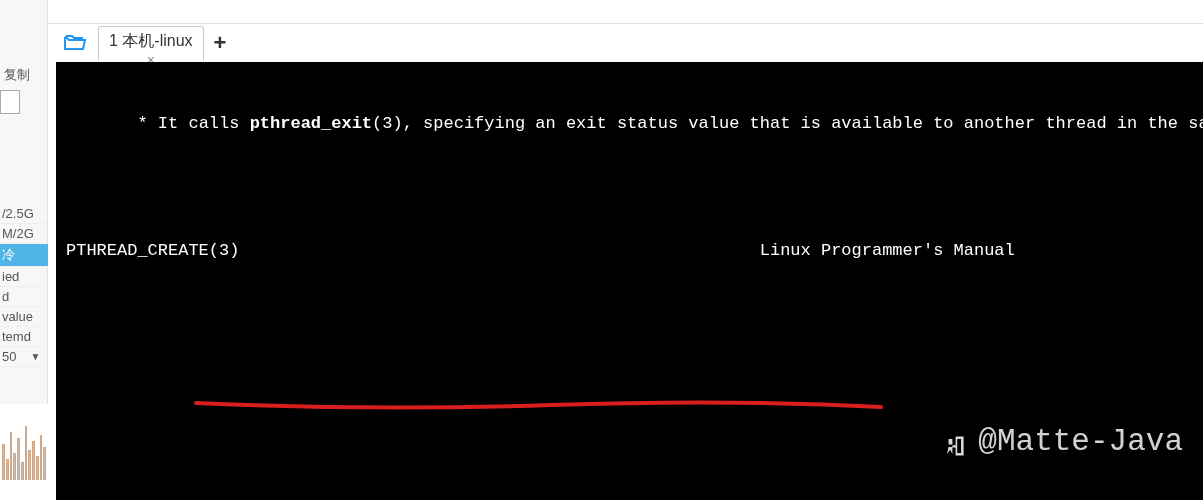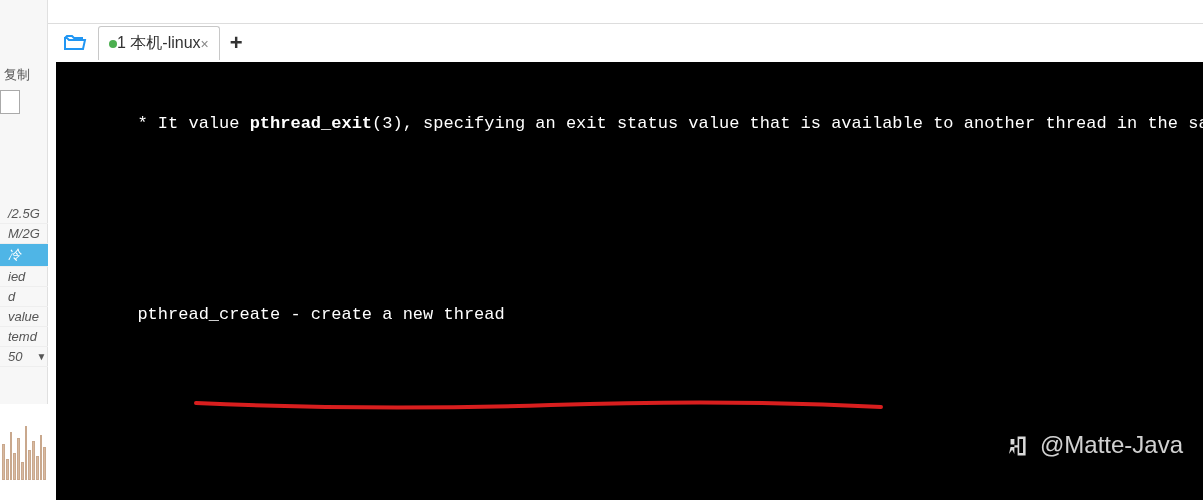--- a/index.html
+++ b/index.html
@@ -35,25 +35,24 @@
   }
   .side-items {
     position: absolute;
     top: 204px;
     left: 0;
     width: 48px;
     font-size: 13px;
     color: #555;
   }
   .side-items div {
-    padding: 2px 8px;
+    padding: 2px 2px;
     border-bottom: 1px solid #eee;
     white-space: nowrap;
     overflow: hidden;
-    font-style: italic;
   }
   .side-cold {
     background: #4fb5e6;
     color: #fff;
   }
   .side-dropdown {
     display: flex;
     align-items: center;
     gap: 14px;
   }
@@ -107,20 +106,21 @@
     align-items: center;
     height: 34px;
     padding: 4px 10px;
     border: 1px solid #c8c8c8;
     border-bottom: none;
     border-radius: 3px 3px 0 0;
     background: #fff;
     font-size: 16px;
     color: #333;
     gap: 0;
+    flex-direction: column;
   }
   .tab .dot {
     width: 8px; height: 8px;
     background: #4caf50;
     border-radius: 50%;
   }
   .tab .close {
     color: #888;
     font-size: 14px;
     cursor: pointer;
@@ -155,25 +155,25 @@
   .red-underline {
     position: absolute;
     pointer-events: none;
   }
   .red-underline svg { display: block; }
 
   .watermark {
     position: absolute;
     right: 20px;
     bottom: 38px;
-    font-size: 24px;
+    font-size: 31px;
     color: rgba(255,255,255,0.82);
-    font-family: Liberation Sans, sans-serif;
-    display: flex;
-    align-items: flex-start;
+    font-family: Liberation Mono, monospace;
+    display: flex;
+    align-items: flex-end;
     gap: 8px;
     text-shadow: 0 0 4px rgba(0,0,0,0.5);
   }
   .zhihu-logo {
     width: 32px; height: 32px;
     fill: rgba(255,255,255,0.85);
   }
 </style>
 </head>
 <body>
@@ -219,24 +219,24 @@
     </svg>
     <div class="tab">
       <span class="dot"></span>
       <span>1 本机-linux</span>
       <span class="close">×</span>
     </div>
     <span class="newtab">+</span>
   </div>
 
   <div class="terminal">
-    <div class="line"><span>       </span><span>* It value </span><span class="bold">pthread_exit</span><span>(3)</span><span>, specifying an exit status value that is available to another thread in the same</span></div>
+    <div class="line"><span>       </span><span>* It calls </span><span class="bold">pthread_exit</span><span>(3)</span><span>, specifying an exit status value that is available to another thread in the same</span></div>
     <div class="line"> </div>
+    <div class="line"><span>PTHREAD_CREATE(3)</span><span>                                                   </span><span>Linux Programmer's Manual</span></div>
     <div class="line"> </div>
-    <div class="line"><span>       </span><span>pthread_create - create a new thread</span></div>
     <div class="line"> </div>
     
     
     
     
     
     
     
     
     

